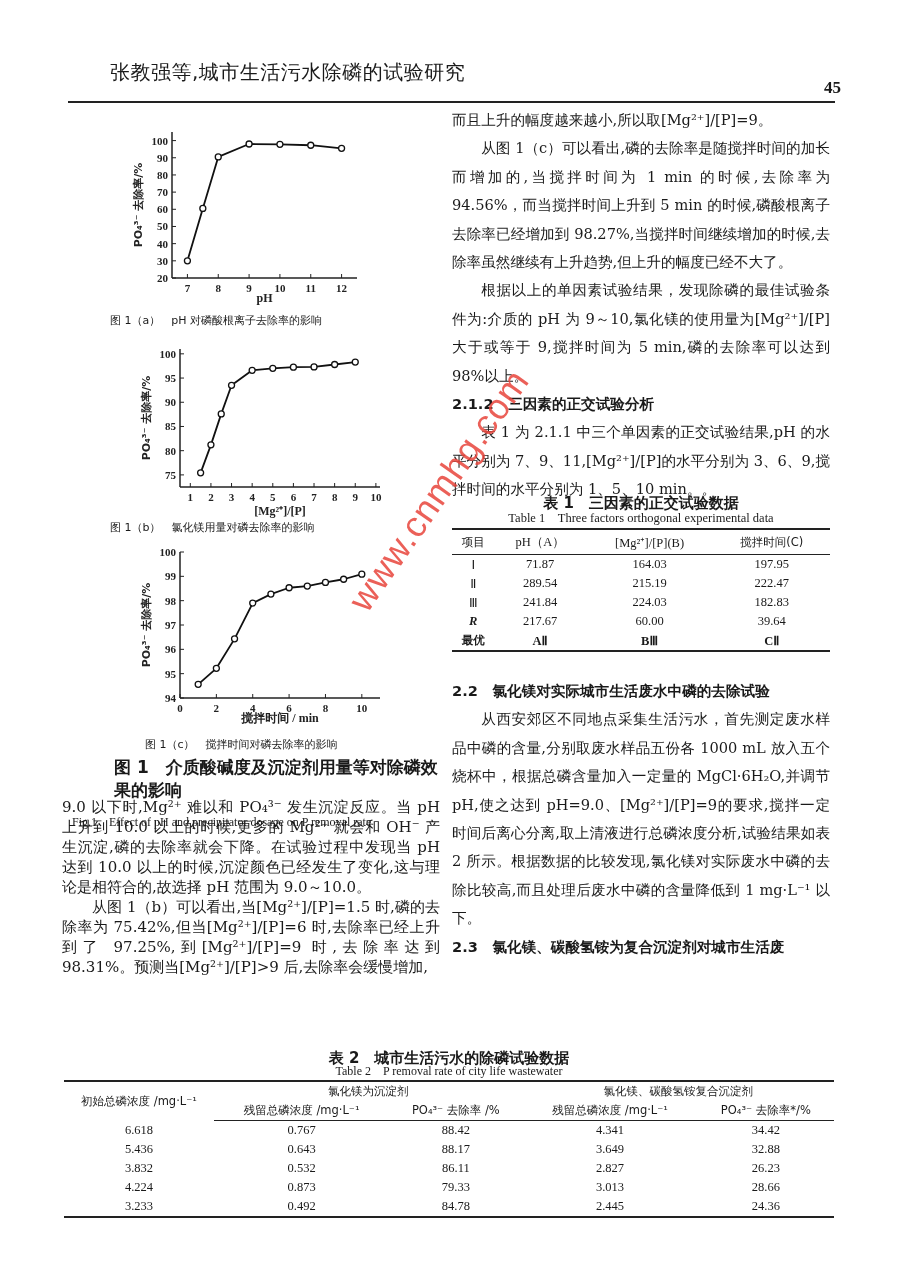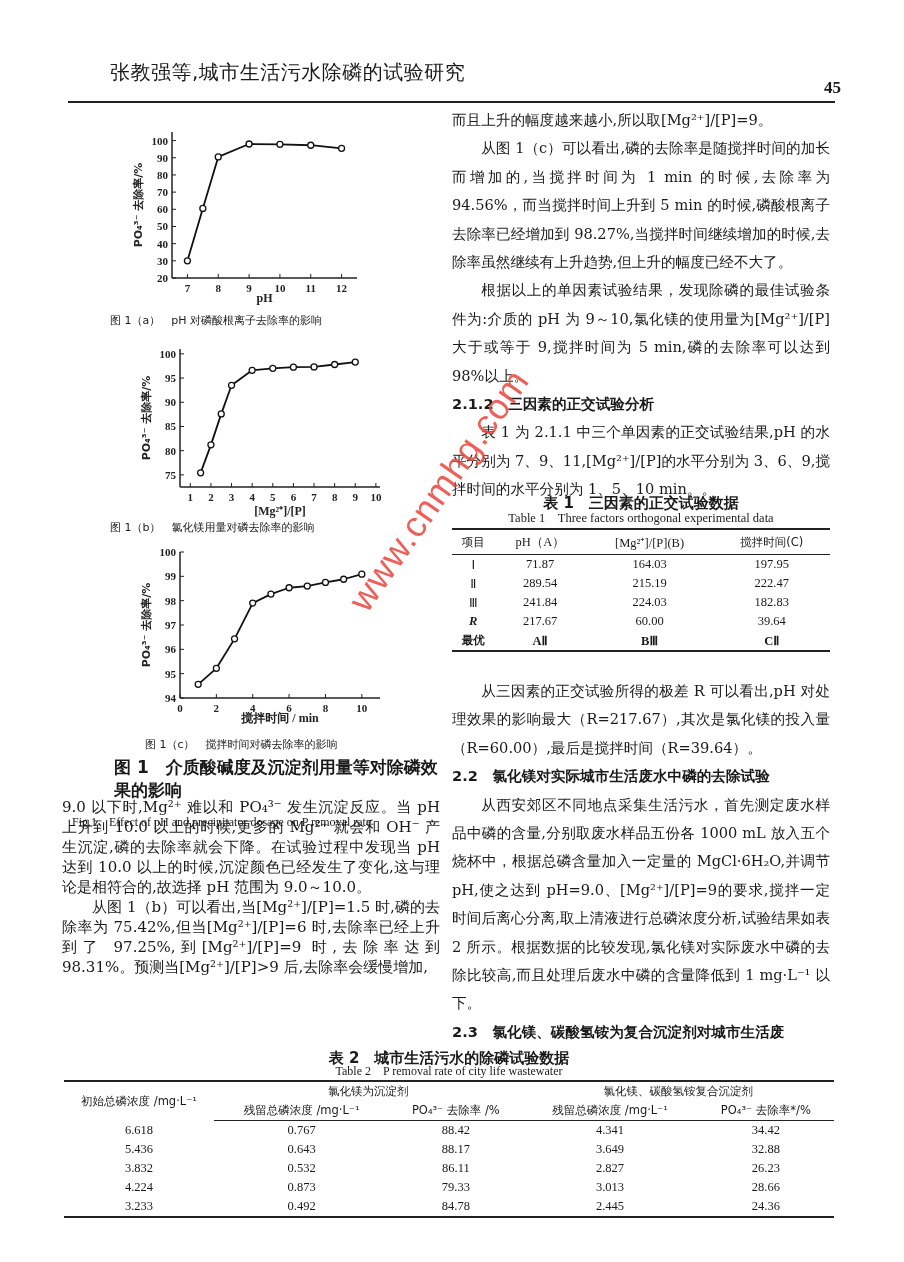--- a/index.html
+++ b/index.html
@@ -244,21 +244,20 @@
     <tr>
         <td style="font-family:'DejaVu Sans',sans-serif;font-size:11.5px;font-weight:bold;">最优</td>
         <td style="font-weight:bold;">AⅡ</td>
         <td style="font-weight:bold;">BⅢ</td>
         <td style="font-weight:bold;">CⅡ</td>
       </tr>
   </tbody>
 </table>
 
 <div class="abs col-right" style="top:677px;">
-  <p class="indent">从三因素的正交试验所得的极差 R 可以看出,pH 对处理效果的影响最大（R=217.67）,其次是氯化镁的投入量（R=60.00）,最后是搅拌时间（R=39.64）。</p>
   <div class="sec-h">2.2　氯化镁对实际城市生活废水中磷的去除试验</div>
   <p class="indent">从西安郊区不同地点采集生活污水，首先测定废水样品中磷的含量,分别取废水样品五份各 1000 mL 放入五个烧杯中，根据总磷含量加入一定量的 MgCl·6H₂O,并调节 pH,使之达到 pH=9.0、[Mg²⁺]/[P]=9的要求,搅拌一定时间后离心分离,取上清液进行总磷浓度分析,试验结果如表 2 所示。根据数据的比较发现,氯化镁对实际废水中磷的去除比较高,而且处理后废水中磷的含量降低到 1 mg·L⁻¹ 以下。</p>
   <div class="sec-h">2.3　氯化镁、碳酸氢铵为复合沉淀剂对城市生活废</div>
 </div>
 
 <div class="abs t-title" style="left:64px; top:1049px; width:770px;">表 2　城市生活污水的除磷试验数据</div>
 <div class="abs t-sub" style="left:64px; top:1063px; width:770px; font-size:12px;">Table 2　P removal rate of city life wastewater</div>
 <table class="abs t2" style="top:1080px;">
   <thead>
     <tr>

